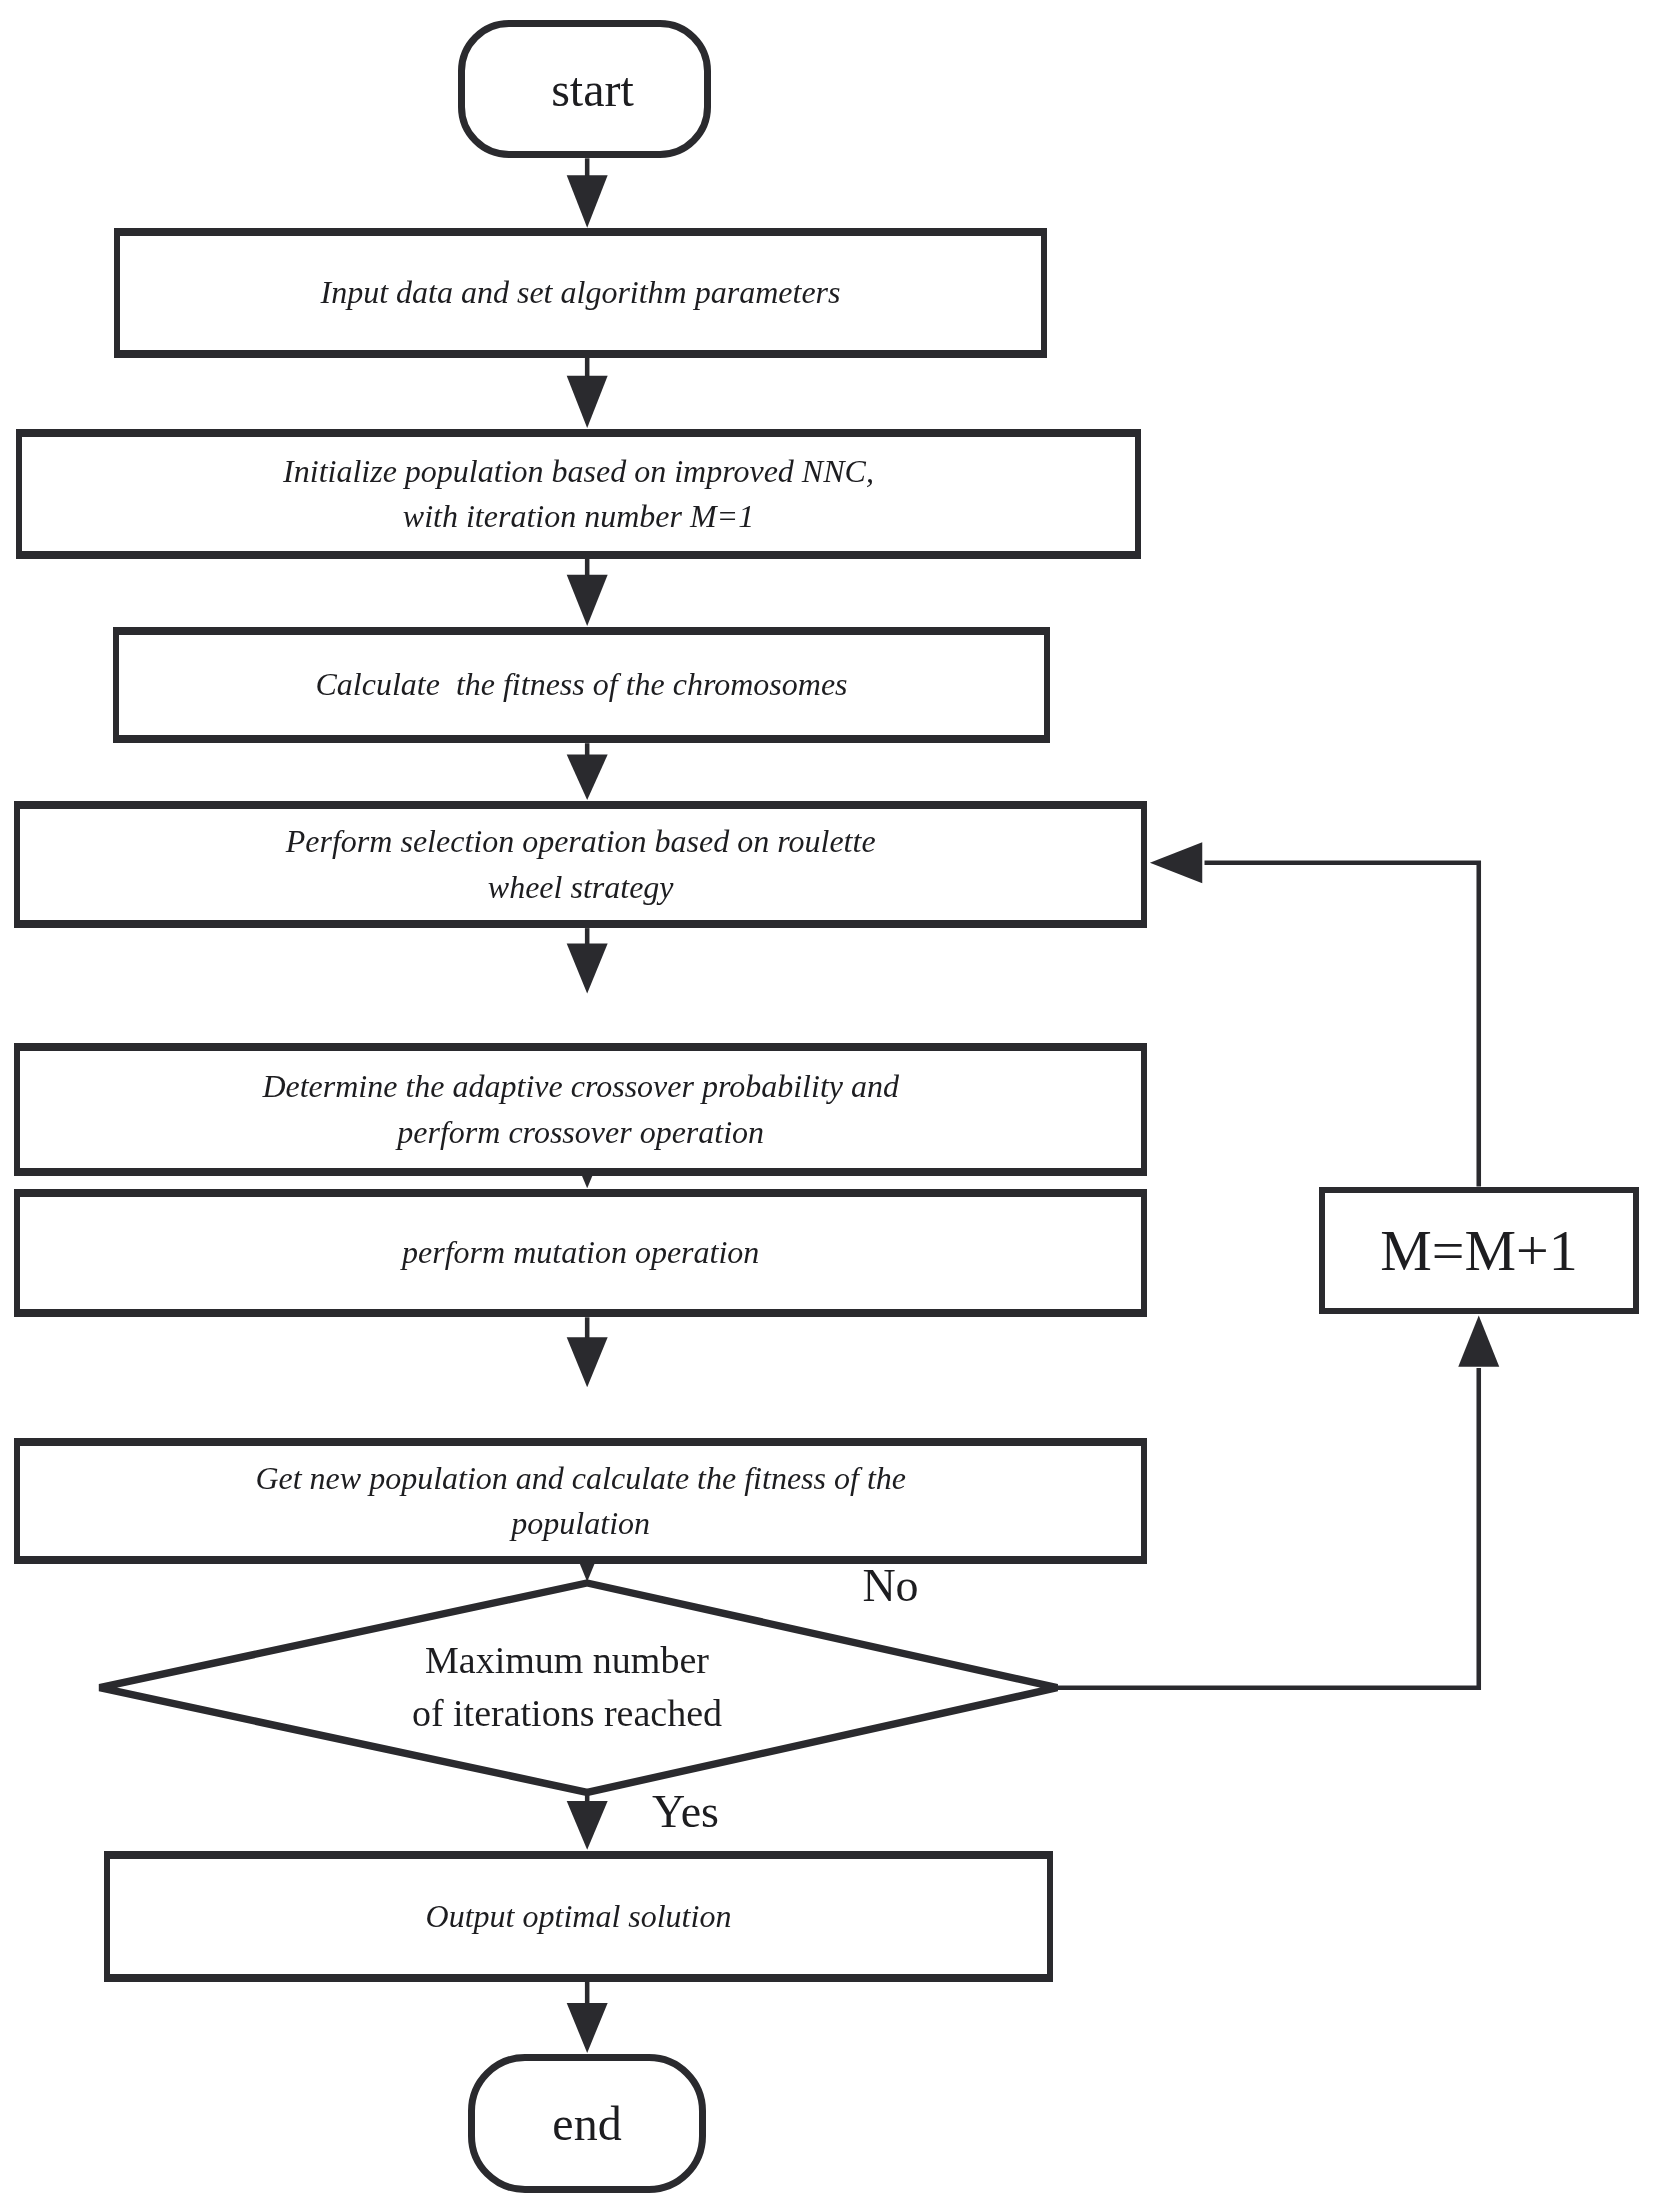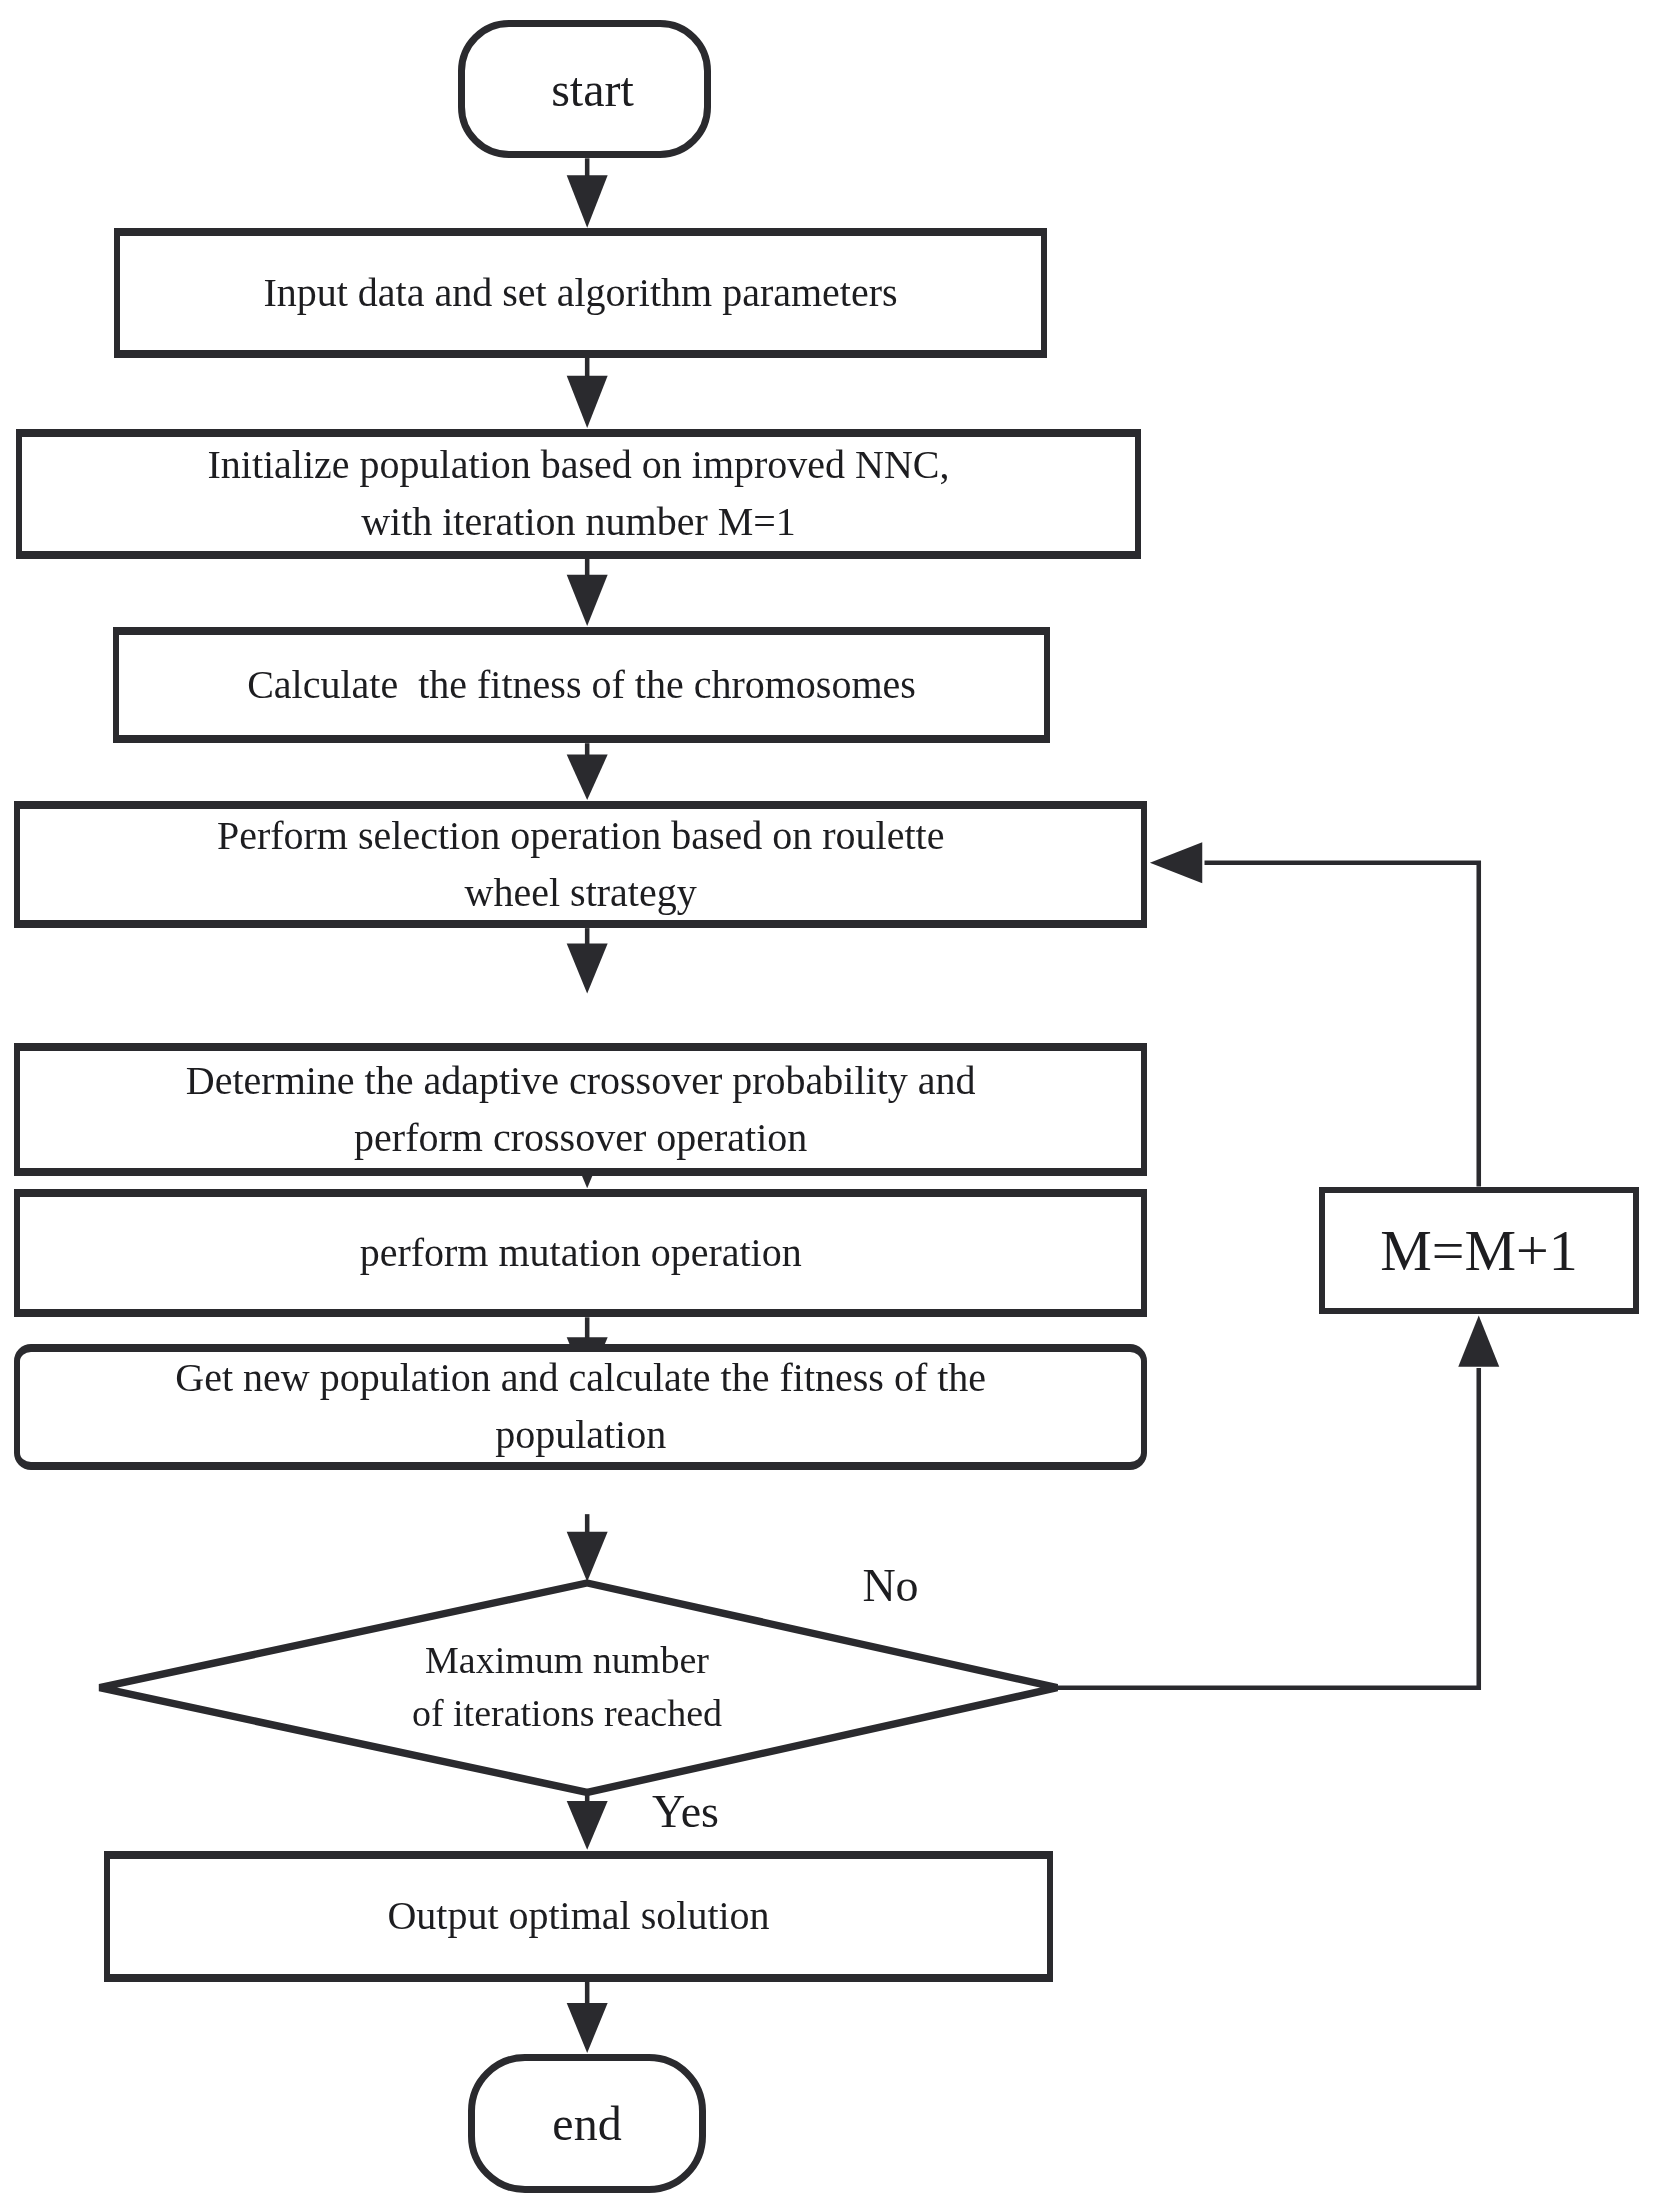--- a/index.html
+++ b/index.html
@@ -29,22 +29,23 @@
     display: flex;
     flex-direction: column;
     align-items: center;
     justify-content: center;
     text-align: center;
   }
   .process {
     border: 6.3px solid #2a2a2e;
     border-top-width: 8px;
     border-bottom-width: 8px;
-    font-size: 40px;
+    font-size: 32px;
     line-height: 1.42;
+    font-style: italic;
   }
   .terminator {
     border: 7.4px solid #2a2a2e;
     font-size: 48px;
   }
   .small-process {
     border: 6.8px solid #2a2a2e;
     font-size: 58px;
   }
   .labelline {
@@ -133,21 +134,21 @@
 
   <div class="node process" style="left:14.2px; top:995px; width:1133px; height:133px;margin-top:48px;">
     <span class="labelline">Determine the adaptive crossover probability and</span>
     <span class="labelline">perform crossover operation</span>
   </div>
 
   <div class="node process" style="left:14.2px; top:1189px; width:1133px; height:128px;">
     <span class="labelline">perform mutation operation</span>
   </div>
 
-  <div class="node process" style="left:14.2px; top:1344px; width:1133px; height:126px;border-radius:17px;">
+  <div class="node process" style="left:14.2px; top:1438px; width:1133px; height:126px;">
     <span class="labelline">Get new population and calculate the fitness of the</span>
     <span class="labelline">population</span>
   </div>
 
   <div class="diamond-label" style="left:157px; top:1613px; width:820px; height:148px;">
     <span class="labelline">Maximum number</span>
     <span class="labelline">of iterations reached</span>
   </div>
 
   <div class="edge-label" style="left:808px; top:1543px; width:165px; height:85px;">

